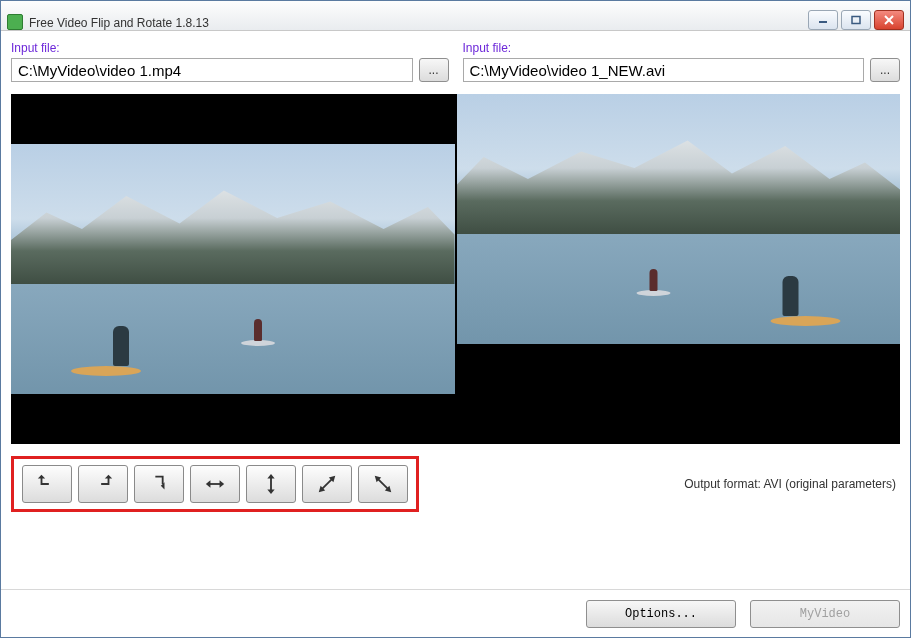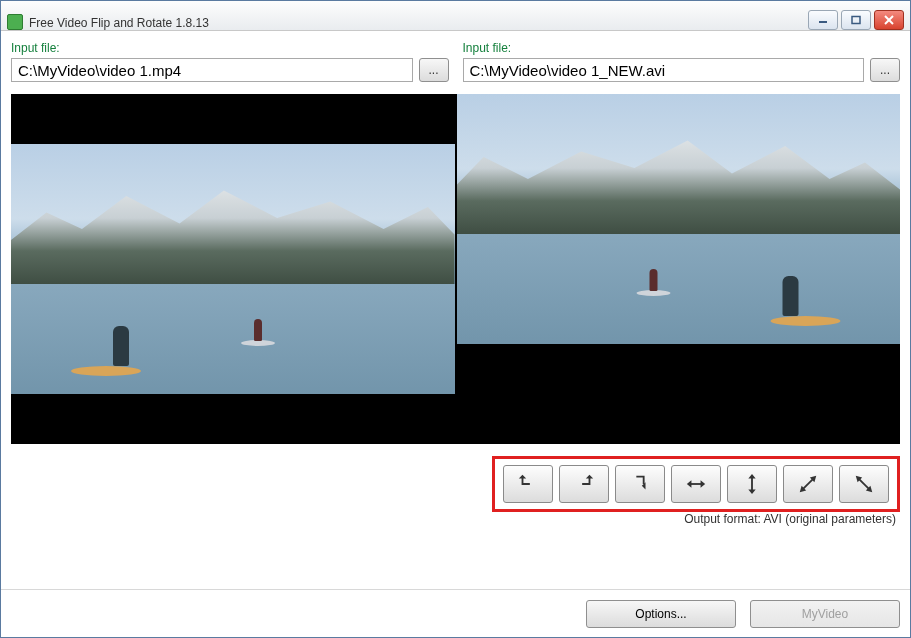--- a/index.html
+++ b/index.html
@@ -11,45 +11,45 @@
     .titlebar .title { flex: 1; color: #333; font-size: 12px; }
     .winbtns { display: flex; gap: 3px; }
     .winbtn { width: 30px; height: 20px; border: 1px solid #9aa7b5; border-radius: 3px; display: flex; align-items: center; justify-content: center; background: linear-gradient(to bottom, #fafcff, #dbe4ef); }
     .winbtn.close { background: linear-gradient(to bottom, #f48a7f, #d8432f); border-color: #a03020; }
     .winbtn svg { width: 12px; height: 10px; }
 
     .content { flex: 1; padding: 10px 10px 6px 10px; display: flex; flex-direction: column; }
 
     .filerow { display: flex; gap: 14px; margin-bottom: 12px; }
     .filecol { flex: 1; display: flex; flex-direction: column; }
-    .filelabel { color: #15803d; margin-bottom: 3px; }
+    .filelabel { color: #6d28d9; margin-bottom: 3px; }
     .fileline { display: flex; gap: 6px; align-items: center; }
     .fileinput { flex: 1; height: 24px; border: 1px solid #a9a9a9; background: #fff; padding: 0 6px; font-size: 15px; font-family: inherit; }
     .browsebtn { width: 30px; height: 24px; border: 1px solid #8f8f8f; border-radius: 3px; background: linear-gradient(to bottom, #f7f7f7, #dcdcdc); font-size: 12px; display: flex; align-items: center; justify-content: center; color: #333; }
 
     .previewwrap { background: #000; height: 350px; display: flex; gap: 2px; margin-bottom: 12px; }
     .preview { flex: 1; background: #000; position: relative; display: flex; align-items: center; justify-content: center; overflow: hidden; }
     .preview .scene { width: 100%; height: 250px; position: relative; background: linear-gradient(to bottom, #b9cfe5 0%, #cdddeb 30%, #7fa5c0 50%, #6d95b2 70%, #8aa8bd 100%); }
     .preview .mountain { position: absolute; top: 30px; left: 0; right: 0; height: 110px; background: linear-gradient(to bottom, #e8ebed 0%, #c8d0d4 40%, #5a6b5f 70%, #3f4e43 100%); clip-path: polygon(0% 60%, 8% 35%, 16% 50%, 26% 20%, 38% 45%, 48% 15%, 60% 40%, 72% 25%, 84% 50%, 94% 30%, 100% 55%, 100% 100%, 0% 100%); }
     .preview .water { position: absolute; bottom: 0; left: 0; right: 0; height: 110px; background: linear-gradient(to bottom, #88a8bd, #7295ab); }
     .preview .person { position: absolute; width: 16px; height: 40px; background: #2b3a42; border-radius: 6px 6px 2px 2px; }
     .preview .person.small { width: 8px; height: 22px; background: #5a2d2d; }
     .preview .board { position: absolute; width: 70px; height: 10px; background: #d9a558; border-radius: 50%; }
     .preview .board.small { width: 34px; height: 6px; background: #cfd4da; }
     .preview.mirror .scenewrap { transform: scaleX(-1); width: 100%; height: 100%; }
 
-    .toolbar-row { display: flex; align-items: flex-end; margin-bottom: 20px; flex-direction: column; }
+    .toolbar-row { display: flex; align-items: center; margin-bottom: 20px; }
     .toolbox { border: 3px solid #e02020; padding: 6px 8px; display: flex; gap: 6px; }
     .toolbtn { width: 50px; height: 38px; border: 1px solid #8a8a8a; border-radius: 3px; background: linear-gradient(to bottom, #fdfdfd, #dcdcdc); display: flex; align-items: center; justify-content: center; }
     .toolbtn svg { width: 24px; height: 22px; }
     .spacer { flex: 1; }
     .outfmt { color: #333; padding-right: 4px; }
 
     .bottomrow { height: 48px; border-top: 1px solid #d8d8d8; display: flex; align-items: center; justify-content: flex-end; gap: 14px; padding: 0 10px; }
-    .bigbtn { width: 150px; height: 28px; border: 1px solid #8f8f8f; border-radius: 3px; background: linear-gradient(to bottom, #f7f7f7, #dcdcdc); font-size: 12px; font-family: Liberation Sans, sans-serif; }
+    .bigbtn { width: 150px; height: 28px; border: 1px solid #8f8f8f; border-radius: 3px; background: linear-gradient(to bottom, #f7f7f7, #dcdcdc); font-size: 12px; font-family: Liberation Mono, monospace; }
     .bigbtn.disabled { color: #a0a0a0; background: linear-gradient(to bottom, #f2f2f2, #e6e6e6); }
   </style>
 </head>
 <body>
 
 <div class="window">
 
   <div class="titlebar">
     <div class="appicon"></div>
     <div class="title">Free Video Flip and Rotate 1.8.13</div>

